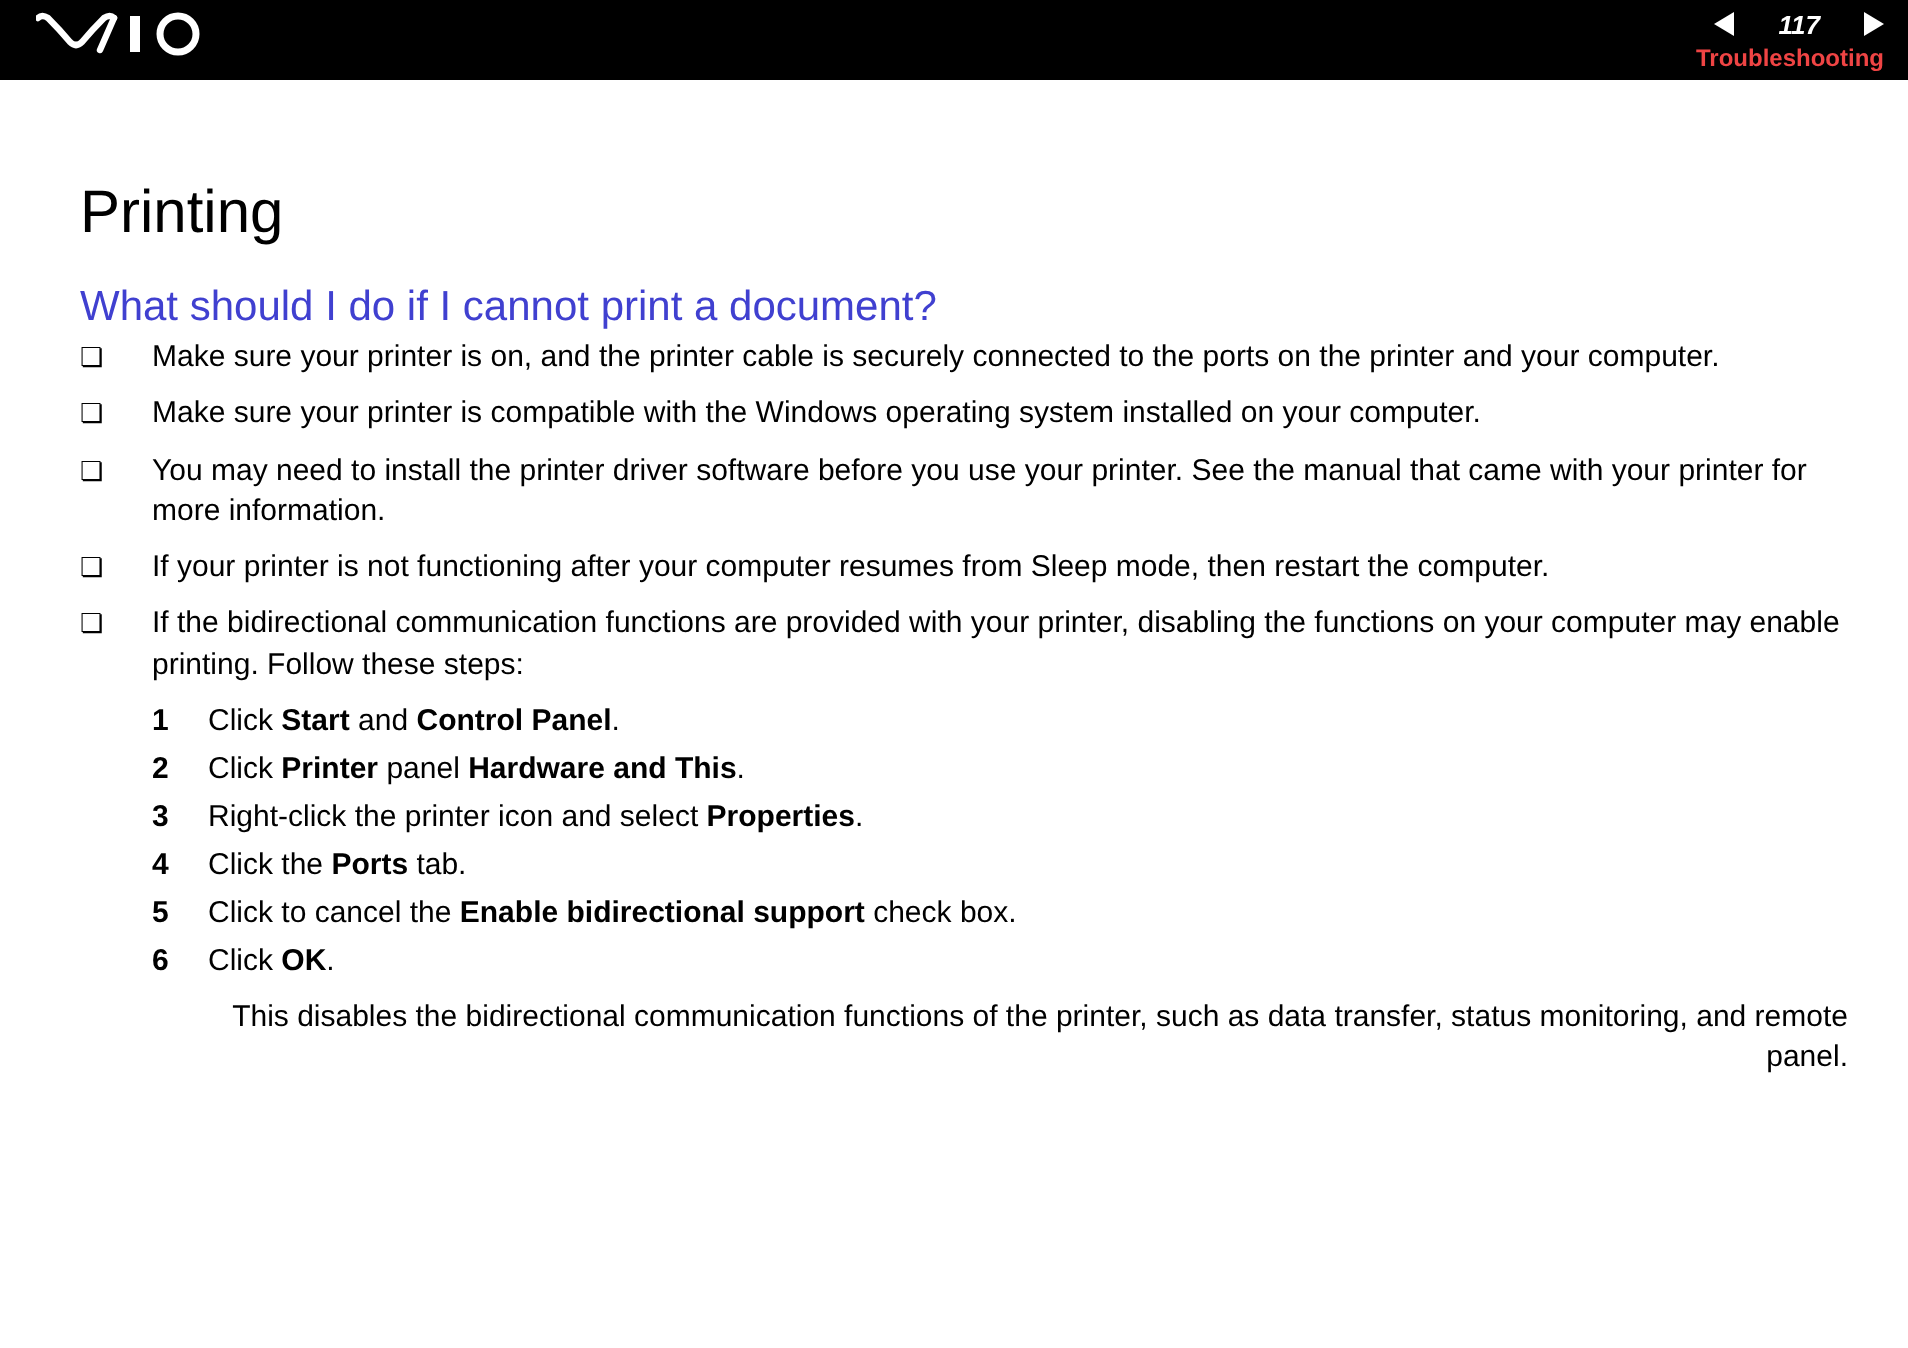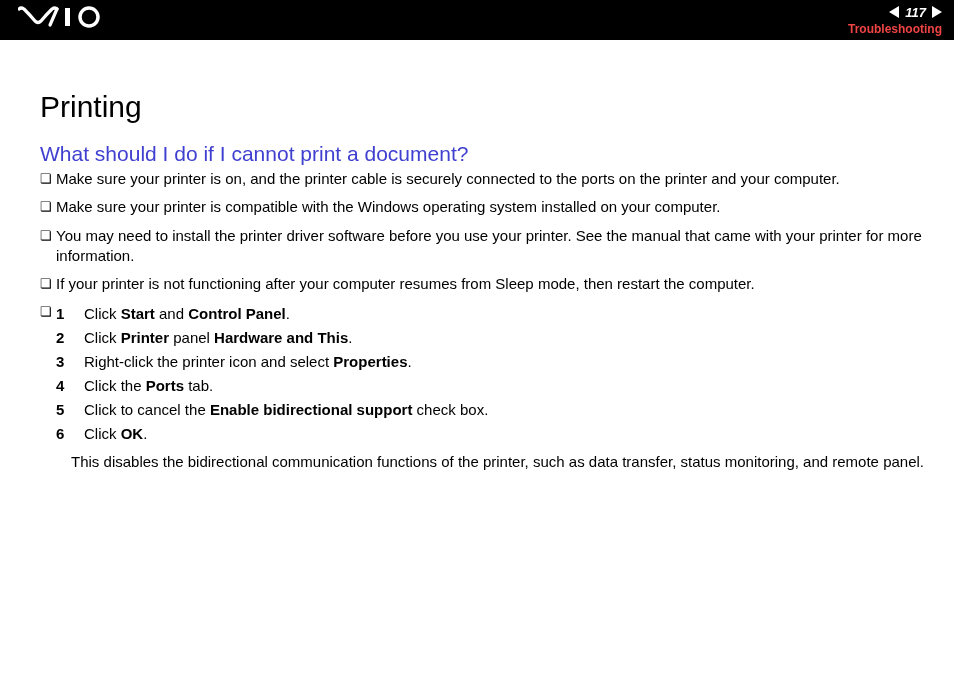--- a/index.html
+++ b/index.html
@@ -27,21 +27,21 @@
   }
   .header-right {
     display: flex;
     flex-direction: column;
     align-items: flex-end;
     gap: 2px;
   }
   .page-nav {
     display: flex;
     align-items: center;
-    gap: 4px;
+    gap: 20px;
     text-align: center;
   }
   .nav-arrow {
     width: 0;
     height: 0;
     border-top: 6px solid transparent;
     border-bottom: 6px solid transparent;
   }
   .nav-arrow.left { border-right: 10px solid #fff; }
   .nav-arrow.right { border-left: 10px solid #fff; }
@@ -69,21 +69,21 @@
     color: #4040d0;
     font-size: 21px;
     font-weight: normal;
     margin-bottom: 3px;
   }
   .bullet-list {
     list-style: none;
   }
   .bullet-list > li {
     position: relative;
-    padding-left: 16px;
+    padding-left: 36px;
     font-size: 15px;
     line-height: 1.35;
     margin-bottom: 8px;
   }
   .bullet-list > li::before {
     content: "❏";
     position: absolute;
     left: 0;
     top: 1px;
     font-size: 13px;
@@ -136,20 +136,21 @@
 <div class="content">
   <h1>Printing</h1>
   <h2>What should I do if I cannot print a document?</h2>
 
   <ul class="bullet-list">
     <li><span>Make sure your printer is on, and the printer cable is securely connected to the ports on the printer and your computer.</span></li>
     <li><span>Make sure your printer is compatible with the Windows operating system installed on your computer.</span></li>
     <li><span>You may need to install the printer driver software before you use your printer. See the manual that came with your printer for more information.</span></li>
     <li><span>If your printer is not functioning after your computer resumes from Sleep mode, then restart the computer.</span></li>
     <li>
+      <span>If the bidirectional communication functions are provided with your printer, disabling the functions on your computer may enable printing. Follow these steps:</span>
       <ol class="steps">
         <li><span class="num">1</span><span>Click </span><b>Start</b><span> and </span><b>Control Panel</b><span>.</span></li>
         <li><span class="num">2</span><span>Click </span><b>Printer</b><span> panel </span><b>Hardware and This</b><span>.</span></li>
         <li><span class="num">3</span><span>Right-click the printer icon and select </span><b>Properties</b><span>.</span></li>
         <li><span class="num">4</span><span>Click the </span><b>Ports</b><span> tab.</span></li>
         <li><span class="num">5</span><span>Click to cancel the </span><b>Enable bidirectional support</b><span> check box.</span></li>
         <li><span class="num">6</span><span>Click </span><b>OK</b><span>.</span></li>
       </ol>
       <div class="followup">This disables the bidirectional communication functions of the printer, such as data transfer, status monitoring, and remote panel.</div>
     </li>

